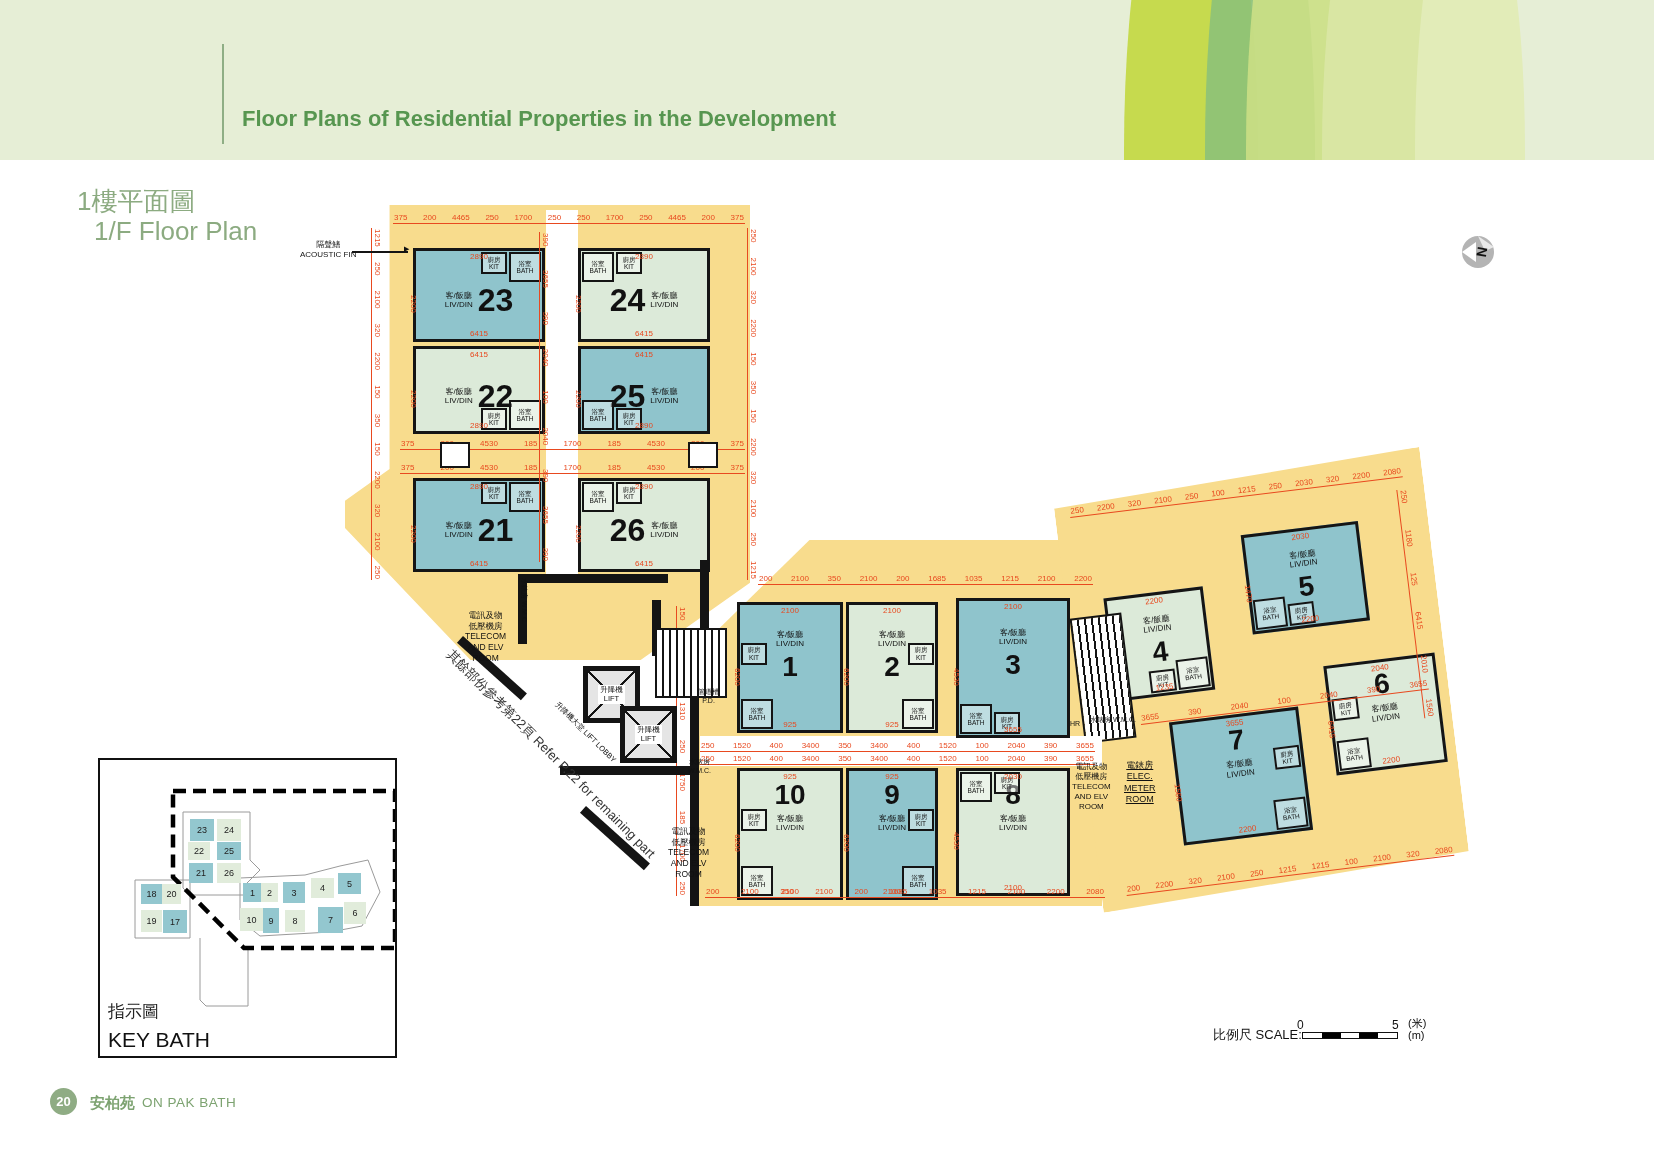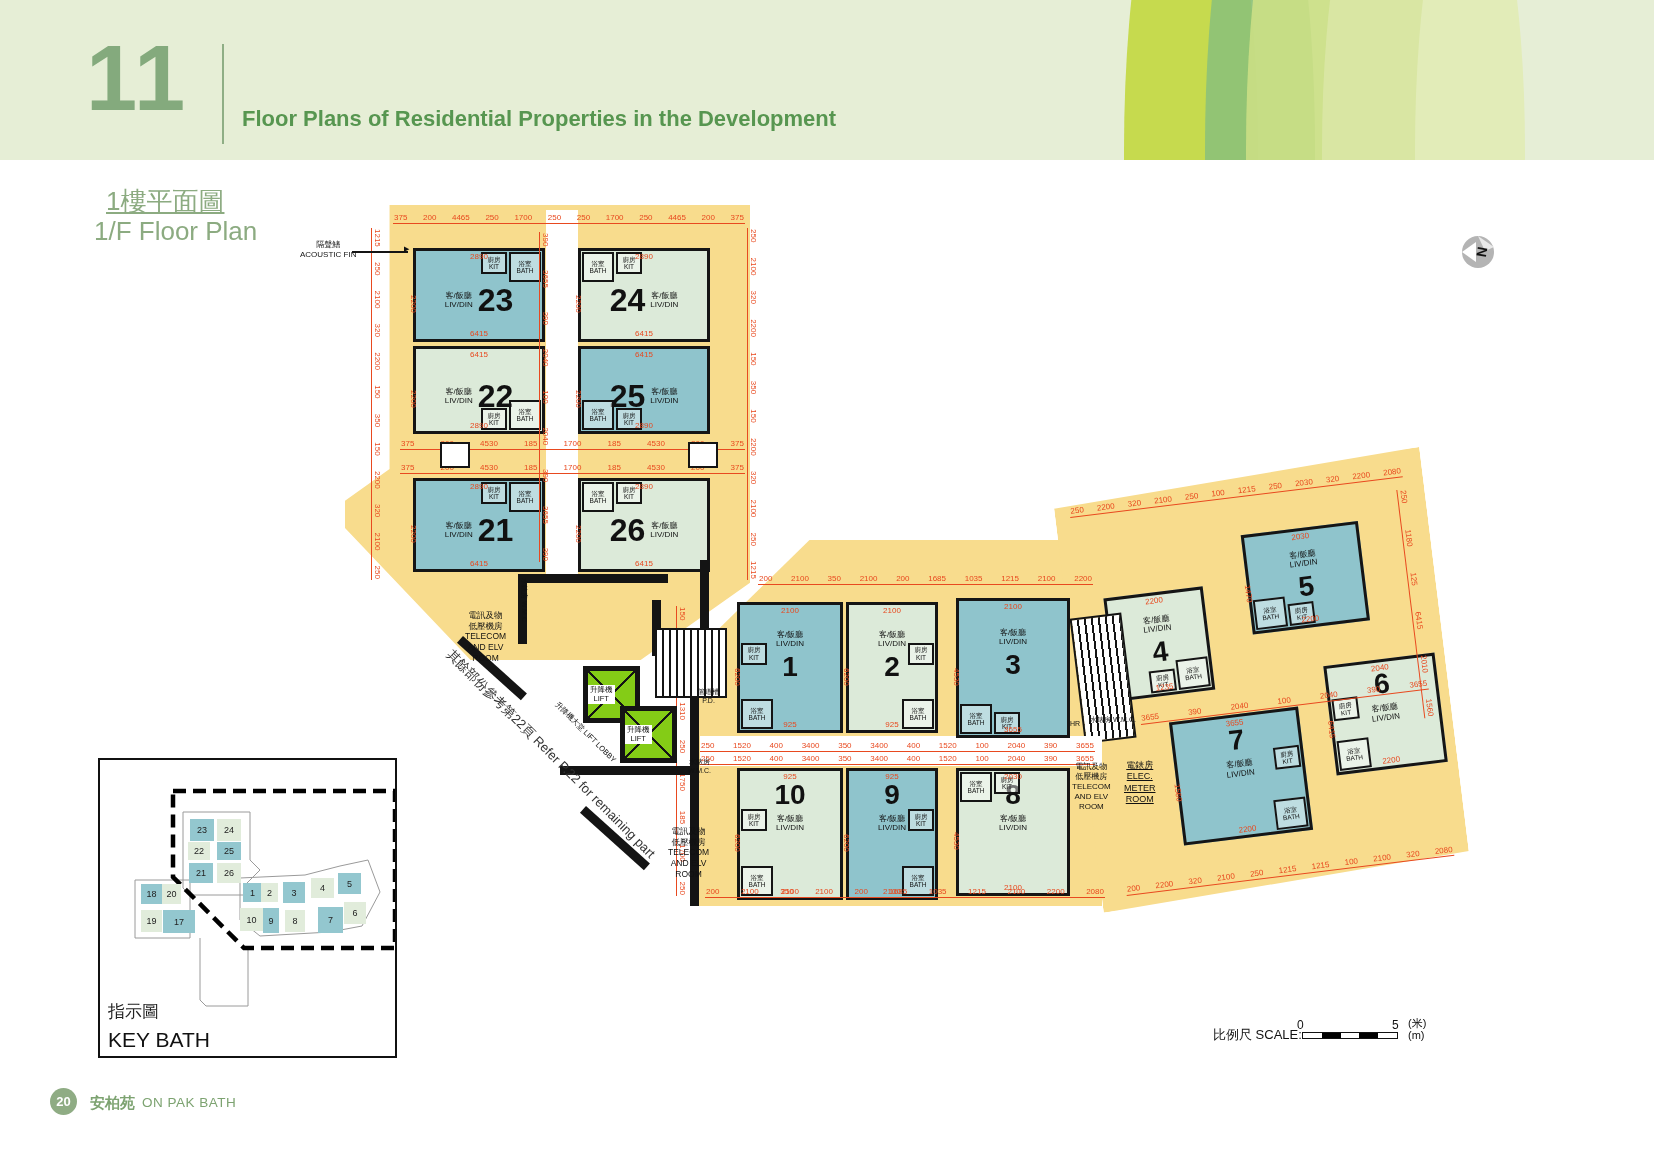--- a/index.html
+++ b/index.html
@@ -6,21 +6,21 @@
   .page{position:relative;width:1654px;height:1170px;background:#fff;overflow:hidden;
         font-family:"Liberation Sans",sans-serif;}
   
   .header{position:absolute;left:0;top:0;width:1654px;height:160px;background:#e6eed6;overflow:hidden;}
   .leaf{position:absolute;border-radius:50%;}
   .num11{position:absolute;left:86px;top:26px;font-size:92px;font-weight:bold;color:#84aa7d;letter-spacing:2px;}
   .hline{position:absolute;left:222px;top:44px;width:2px;height:100px;background:#8fae85;}
   .tzh{position:absolute;left:242px;top:52px;font-size:40px;color:#5f9d53;letter-spacing:8px;font-weight:500;}
   .ten{position:absolute;left:242px;top:106px;font-size:22px;color:#579650;font-weight:bold;}
   
-  .ptzh{position:absolute;left:106px;top:184px;font-size:26px;color:#8cab81;text-decoration:underline;}
+  .ptzh{position:absolute;left:77px;top:184px;font-size:26px;color:#8cab81;}
   .pten{position:absolute;left:94px;top:216px;font-size:26px;color:#8cab81;}
   
   .fp{position:absolute;background:#f8dc8d;}
   .unit{position:absolute;border:3px solid #151515;box-sizing:border-box;}
   .f-t{background:#8fc4cc;} .f-p{background:#dcead9;}
   .uctr{position:absolute;left:0;right:0;display:flex;align-items:center;justify-content:center;gap:5px;}
   .unum{font-weight:bold;color:#111;line-height:1;}
   .ulab{display:flex;flex-direction:column;line-height:1.15;color:#111;text-align:center;}
   .ulab .zh{font-size:8px;} .ulab .en{font-size:8px;}
   .wet{position:absolute;border:2px solid #141414;box-sizing:border-box;background:rgba(255,255,255,.42);
@@ -28,22 +28,22 @@
   .wet span{font-size:6.5px;transform-origin:center;}
   .udim{position:absolute;color:#e8491f;font-size:8px;white-space:nowrap;}
   .strip{position:absolute;display:flex;justify-content:space-between;align-items:flex-end;
          color:#e8491f;font-size:8px;border-bottom:1px solid #e8491f;line-height:1.1;white-space:nowrap;}
   .strip span{padding:0 1px;}
   .strip.v{transform:rotate(90deg);transform-origin:0 0;}
   .wall{position:absolute;background:#141414;}
   .wwin{position:absolute;background:#fff;border:2px solid #141414;box-sizing:border-box;}
   .stairs{position:absolute;border:2px solid #141414;box-sizing:border-box;
           background:repeating-linear-gradient(90deg,#fff 0 5px,#141414 5px 7px);}
-  .lift{position:absolute;border:5px solid #141414;box-sizing:border-box;background:#84cc16;
-        display:flex;align-items:center;}
+  .lift{position:absolute;border:5px solid #141414;box-sizing:border-box;background:#e5e5e5;
+        display:flex;align-items:center;justify-content:center;}
   .lift .x{position:absolute;inset:0;
         background:linear-gradient(45deg,transparent 48.5%,#141414 48.5% 51.5%,transparent 51.5%),
                    linear-gradient(135deg,transparent 48.5%,#141414 48.5% 51.5%,transparent 51.5%);}
   .lift .lab{position:relative;background:#fff;font-size:7.5px;text-align:center;line-height:1.15;padding:1px 2px;color:#111;}
   .ann{position:absolute;color:#111;text-align:center;white-space:pre-line;line-height:1.25;}
   .corr{position:absolute;background:#fff;}
   .wing{position:absolute;transform-origin:0 0;}
   
   .kpbox{position:absolute;left:98px;top:758px;width:295px;height:296px;border:2px solid #111;background:#fff;}
   .kpu{position:absolute;display:flex;align-items:center;justify-content:center;
@@ -69,21 +69,20 @@
 <body>
 
 <div class="page">
 
   <div class="header">
     <div class="leaf" style="left:1124px;top:-180px;width:134px;height:660px;background:#c6da4e;"></div>
     <div class="leaf" style="left:1205px;top:-160px;width:110px;height:620px;background:#8cc179;opacity:.9;"></div>
     <div class="leaf" style="left:1246px;top:-170px;width:120px;height:640px;background:#cbdf85;opacity:.9;"></div>
     <div class="leaf" style="left:1322px;top:-150px;width:120px;height:600px;background:#d9e6a3;"></div>
     <div class="leaf" style="left:1415px;top:-140px;width:110px;height:580px;background:#e2ecb8;"></div>
-    <div class="num11">11</div>
     <div class="hline"></div>
     <div class="ten">Floor Plans of Residential Properties in the Development</div>
   </div>
 
   <div class="ptzh">1樓平面圖</div>
   <div class="pten">1/F Floor Plan</div>
 
   <svg class="north" width="36" height="36" viewBox="0 0 36 36">
     <circle cx="18" cy="18" r="16" fill="#b4b4b4"></circle>
     <polygon points="2,18 16,8 16,28" fill="#ffffff"></polygon>
@@ -667,21 +666,21 @@
     <div id="kp-units">
         <div class="kpu f-t" style="left: 90px; top: 59px; width: 24px; height: 22px;">23</div>
         <div class="kpu f-p" style="left: 117px; top: 59px; width: 24px; height: 22px;">24</div>
         <div class="kpu f-p" style="left: 88px; top: 82px; width: 22px; height: 18px;">22</div>
         <div class="kpu f-t" style="left: 117px; top: 82px; width: 24px; height: 18px;">25</div>
         <div class="kpu f-t" style="left: 89px; top: 103px; width: 24px; height: 20px;">21</div>
         <div class="kpu f-p" style="left: 117px; top: 103px; width: 24px; height: 20px;">26</div>
         <div class="kpu f-t" style="left: 41px; top: 124px; width: 21px; height: 20px;">18</div>
         <div class="kpu f-p" style="left: 62px; top: 124px; width: 19px; height: 20px;">20</div>
         <div class="kpu f-p" style="left: 41px; top: 150px; width: 21px; height: 22px;">19</div>
-        <div class="kpu f-t" style="left: 63px; top: 150px; width: 32px; height: 23px;">17</div>
+        <div class="kpu f-t" style="left: 63px; top: 150px; width: 24px; height: 23px;">17</div>
         <div class="kpu f-t" style="left: 143px; top: 123px; width: 19px; height: 19px;">1</div>
         <div class="kpu f-p" style="left: 161px; top: 123px; width: 17px; height: 19px;">2</div>
         <div class="kpu f-t" style="left: 183px; top: 122px; width: 22px; height: 21px;">3</div>
         <div class="kpu f-p" style="left: 211px; top: 118px; width: 23px; height: 20px;">4</div>
         <div class="kpu f-t" style="left: 238px; top: 113px; width: 23px; height: 21px;">5</div>
         <div class="kpu f-p" style="left: 140px; top: 148px; width: 23px; height: 23px;">10</div>
         <div class="kpu f-t" style="left: 163px; top: 148px; width: 16px; height: 25px;">9</div>
         <div class="kpu f-p" style="left: 185px; top: 150px; width: 20px; height: 22px;">8</div>
         <div class="kpu f-t" style="left: 218px; top: 147px; width: 25px; height: 26px;">7</div>
         <div class="kpu f-p" style="left: 244px; top: 142px; width: 22px; height: 22px;">6</div>

